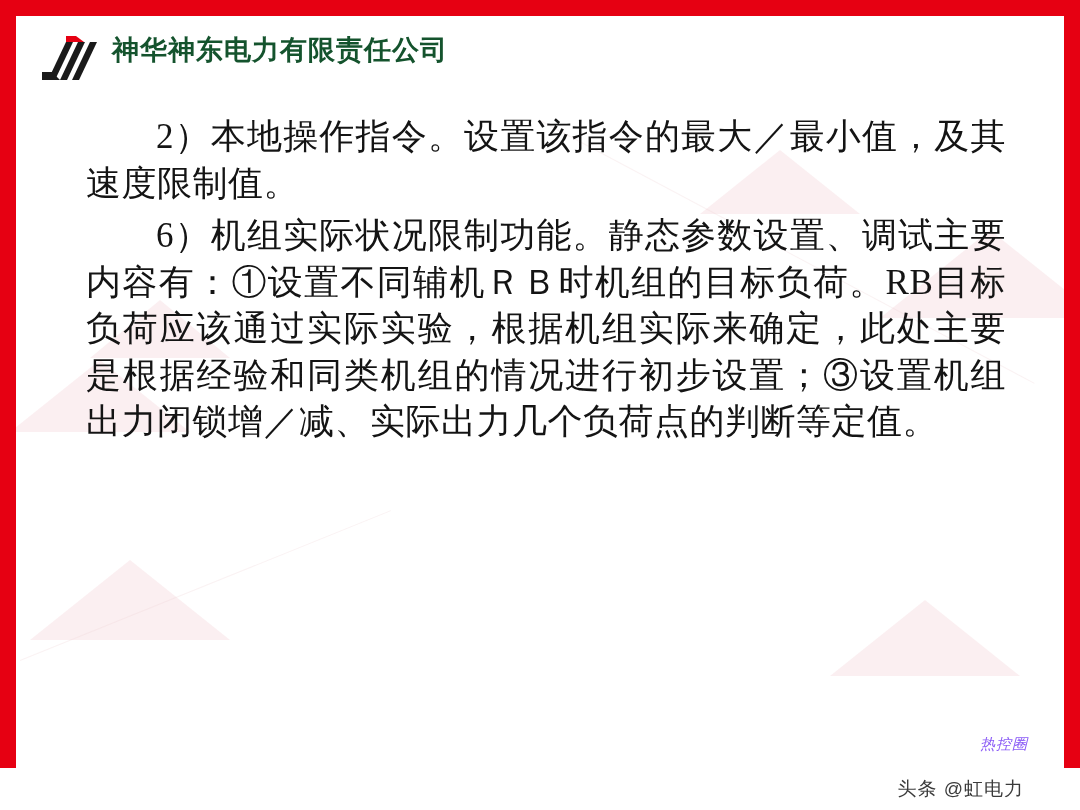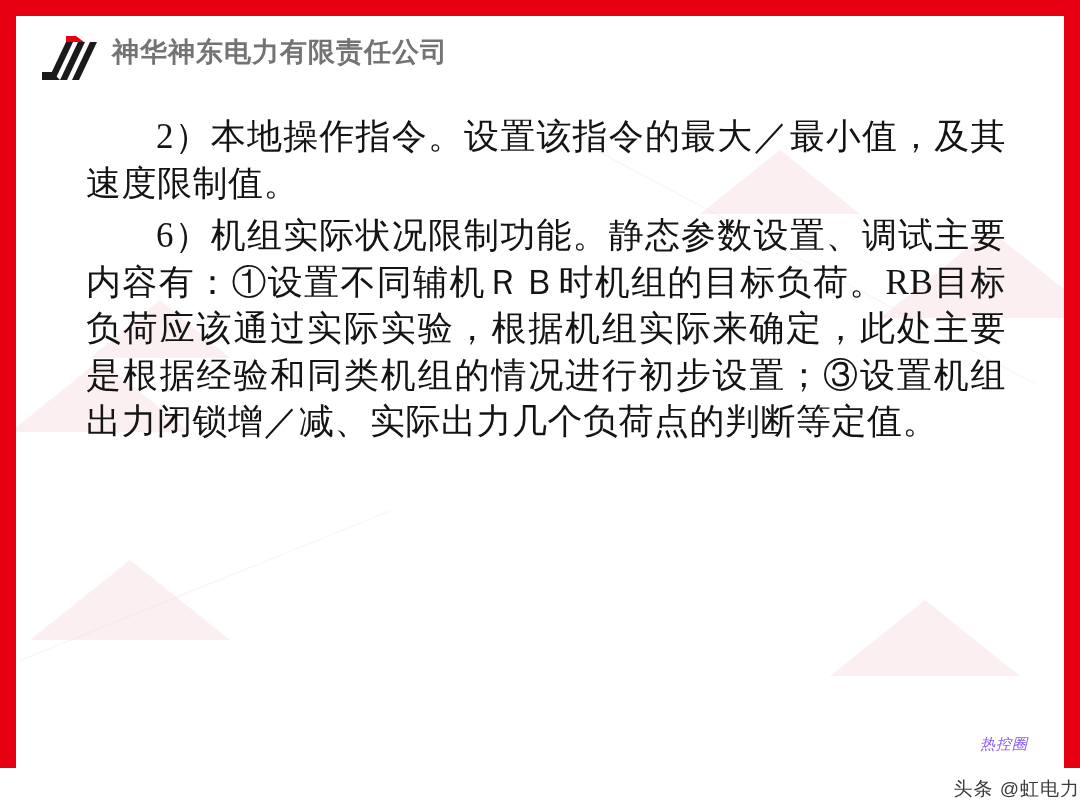--- a/index.html
+++ b/index.html
@@ -68,24 +68,24 @@
   .logo-mark {
     position: relative;
     width: 62px;
     height: 48px;
     margin-right: 10px;
   }
   .logo-text-block {
     padding-top: 2px;
   }
   .logo-cn {
-    font-family: Liberation Serif, serif;
+    font-family: Liberation Mono, monospace;
     font-size: 27px;
     font-weight: bold;
-    color: #737373;
+    color: #14532d;
     letter-spacing: 1px;
     line-height: 1.05;
     white-space: nowrap;
   }
   .logo-en {
     font-family: "Liberation Sans", sans-serif;
     font-size: 10.5px;
     font-weight: bold;
     color: #1a1a1a;
     letter-spacing: 2.0px;
@@ -128,20 +128,21 @@
   .footer-bar {
     position: absolute;
     right: 0;
     bottom: 0;
     width: 1080px;
     height: 42px;
     background: #ffffff;
     display: flex;
     align-items: center;
     justify-content: flex-end;
+    padding-right: 56px;
     box-sizing: border-box;
   }
   .toutiao {
     font-family: "Liberation Sans", sans-serif;
     font-size: 19px;
     color: #3b3b3b;
     letter-spacing: 1px;
     white-space: nowrap;
     display: flex;
     align-items: center;

